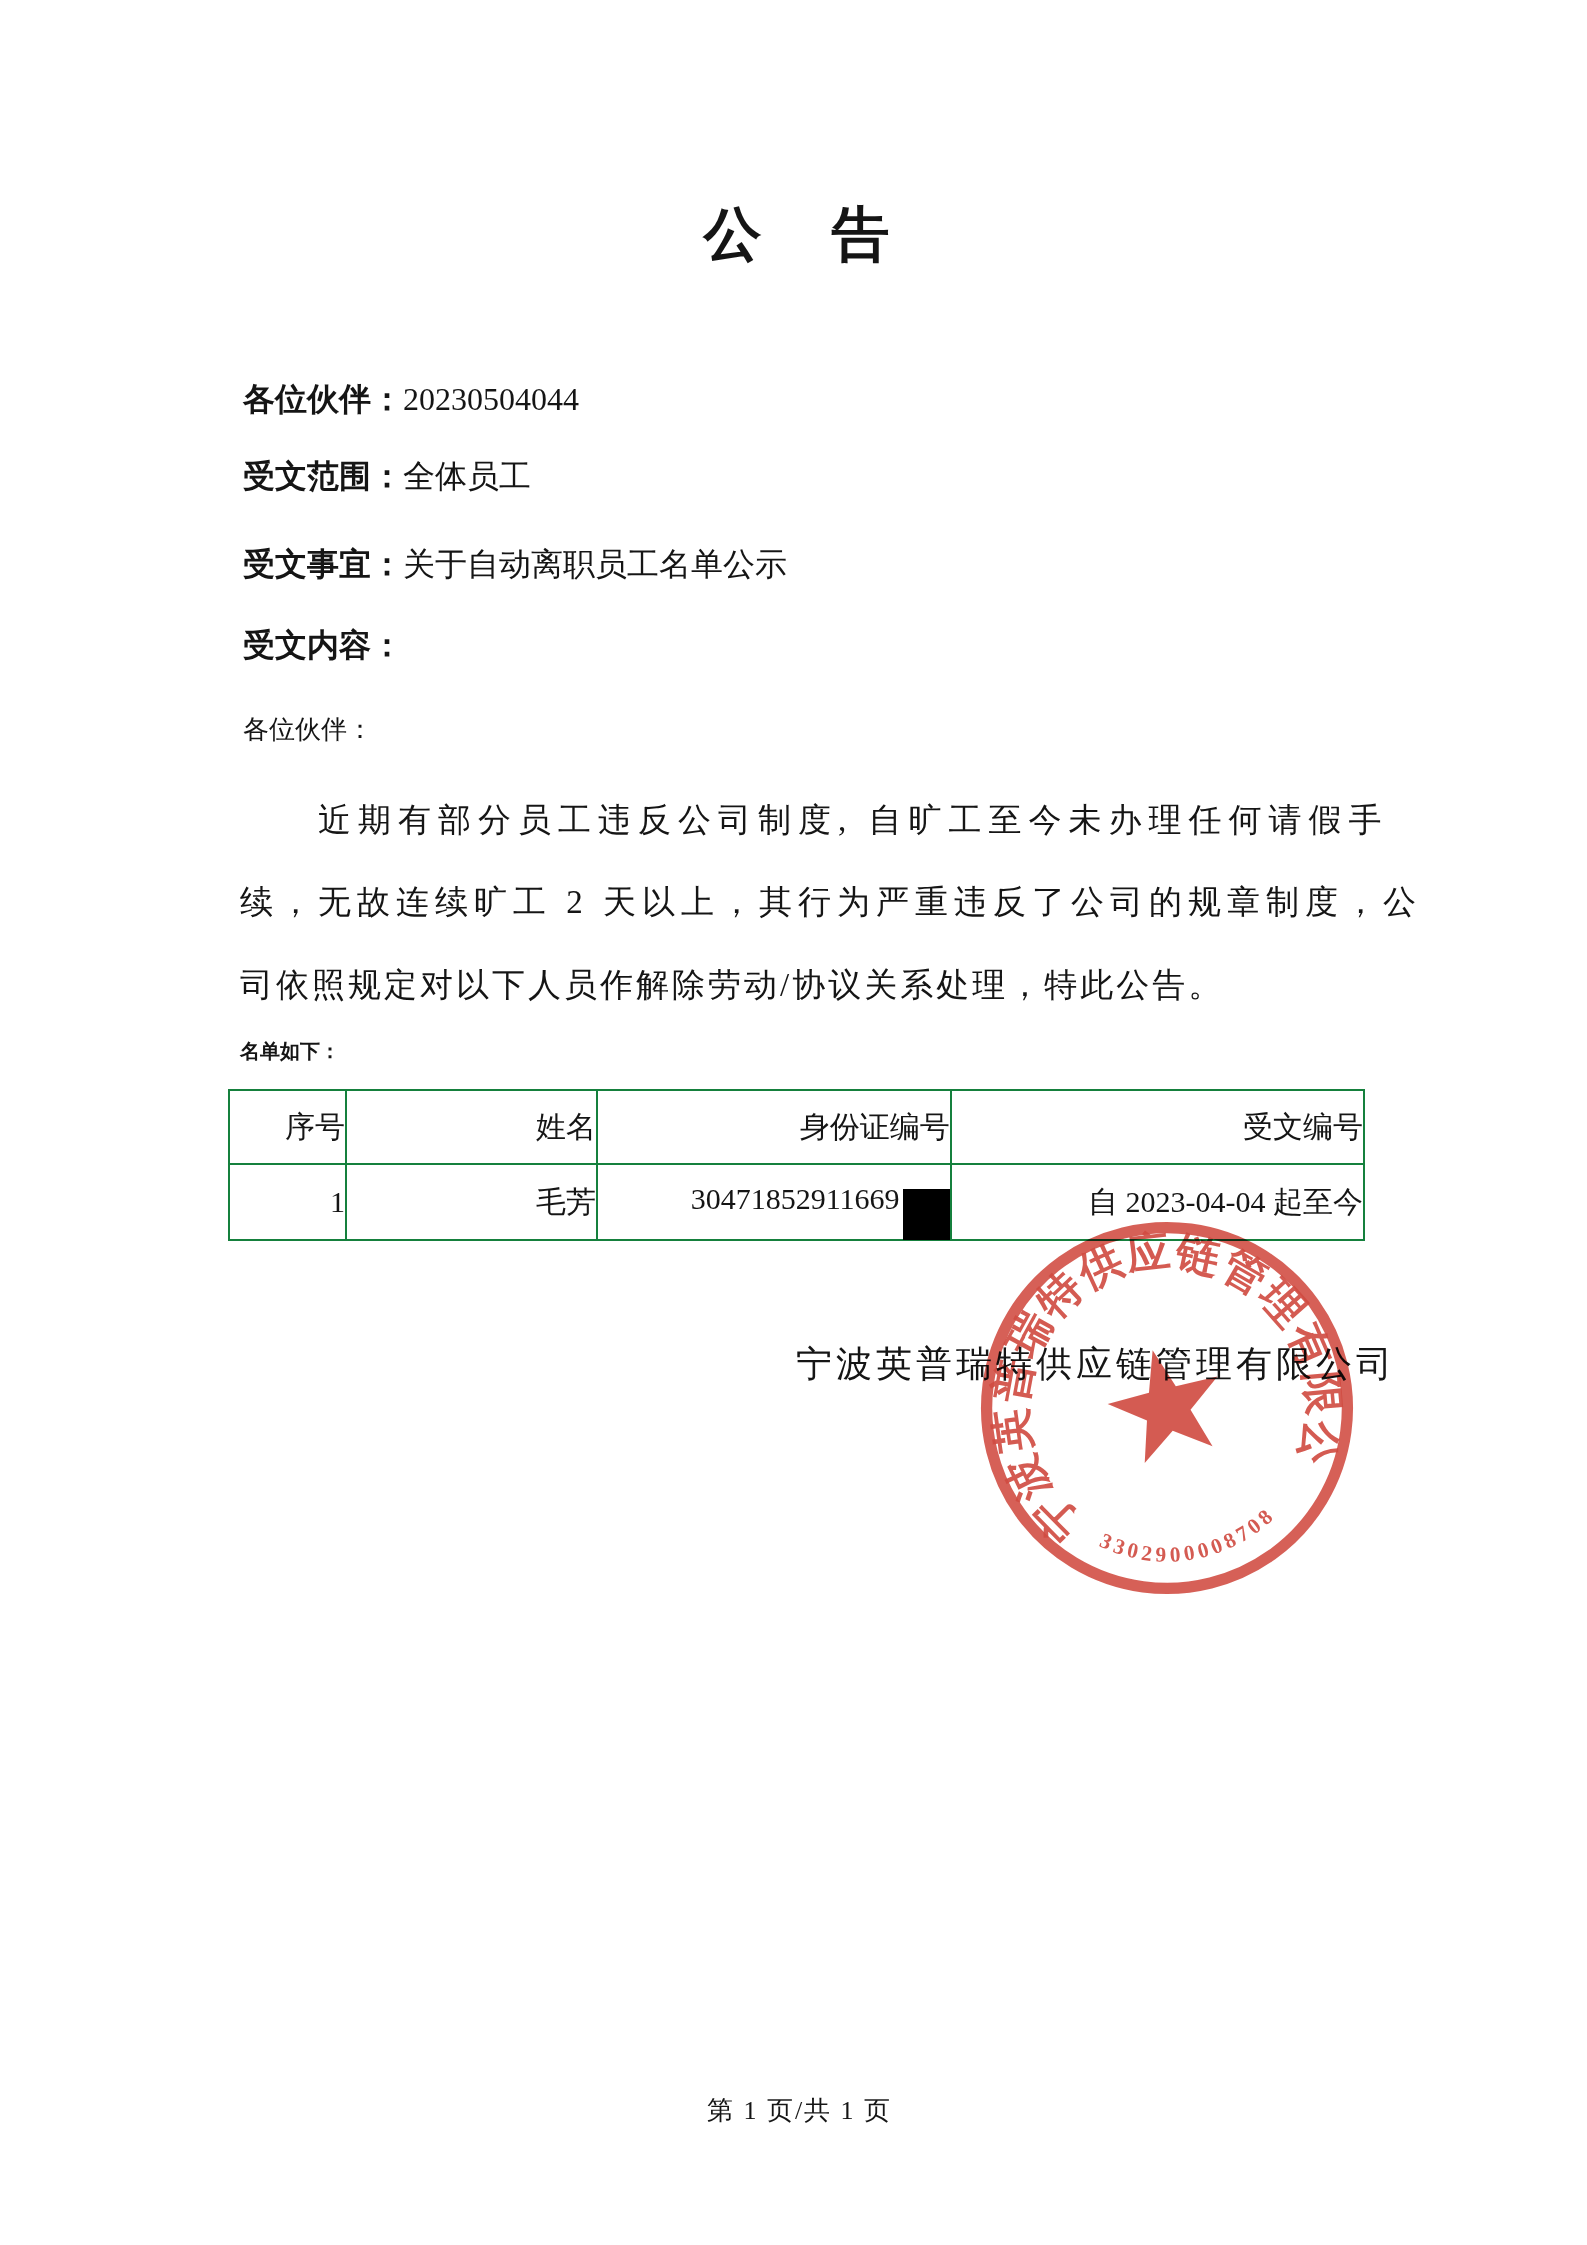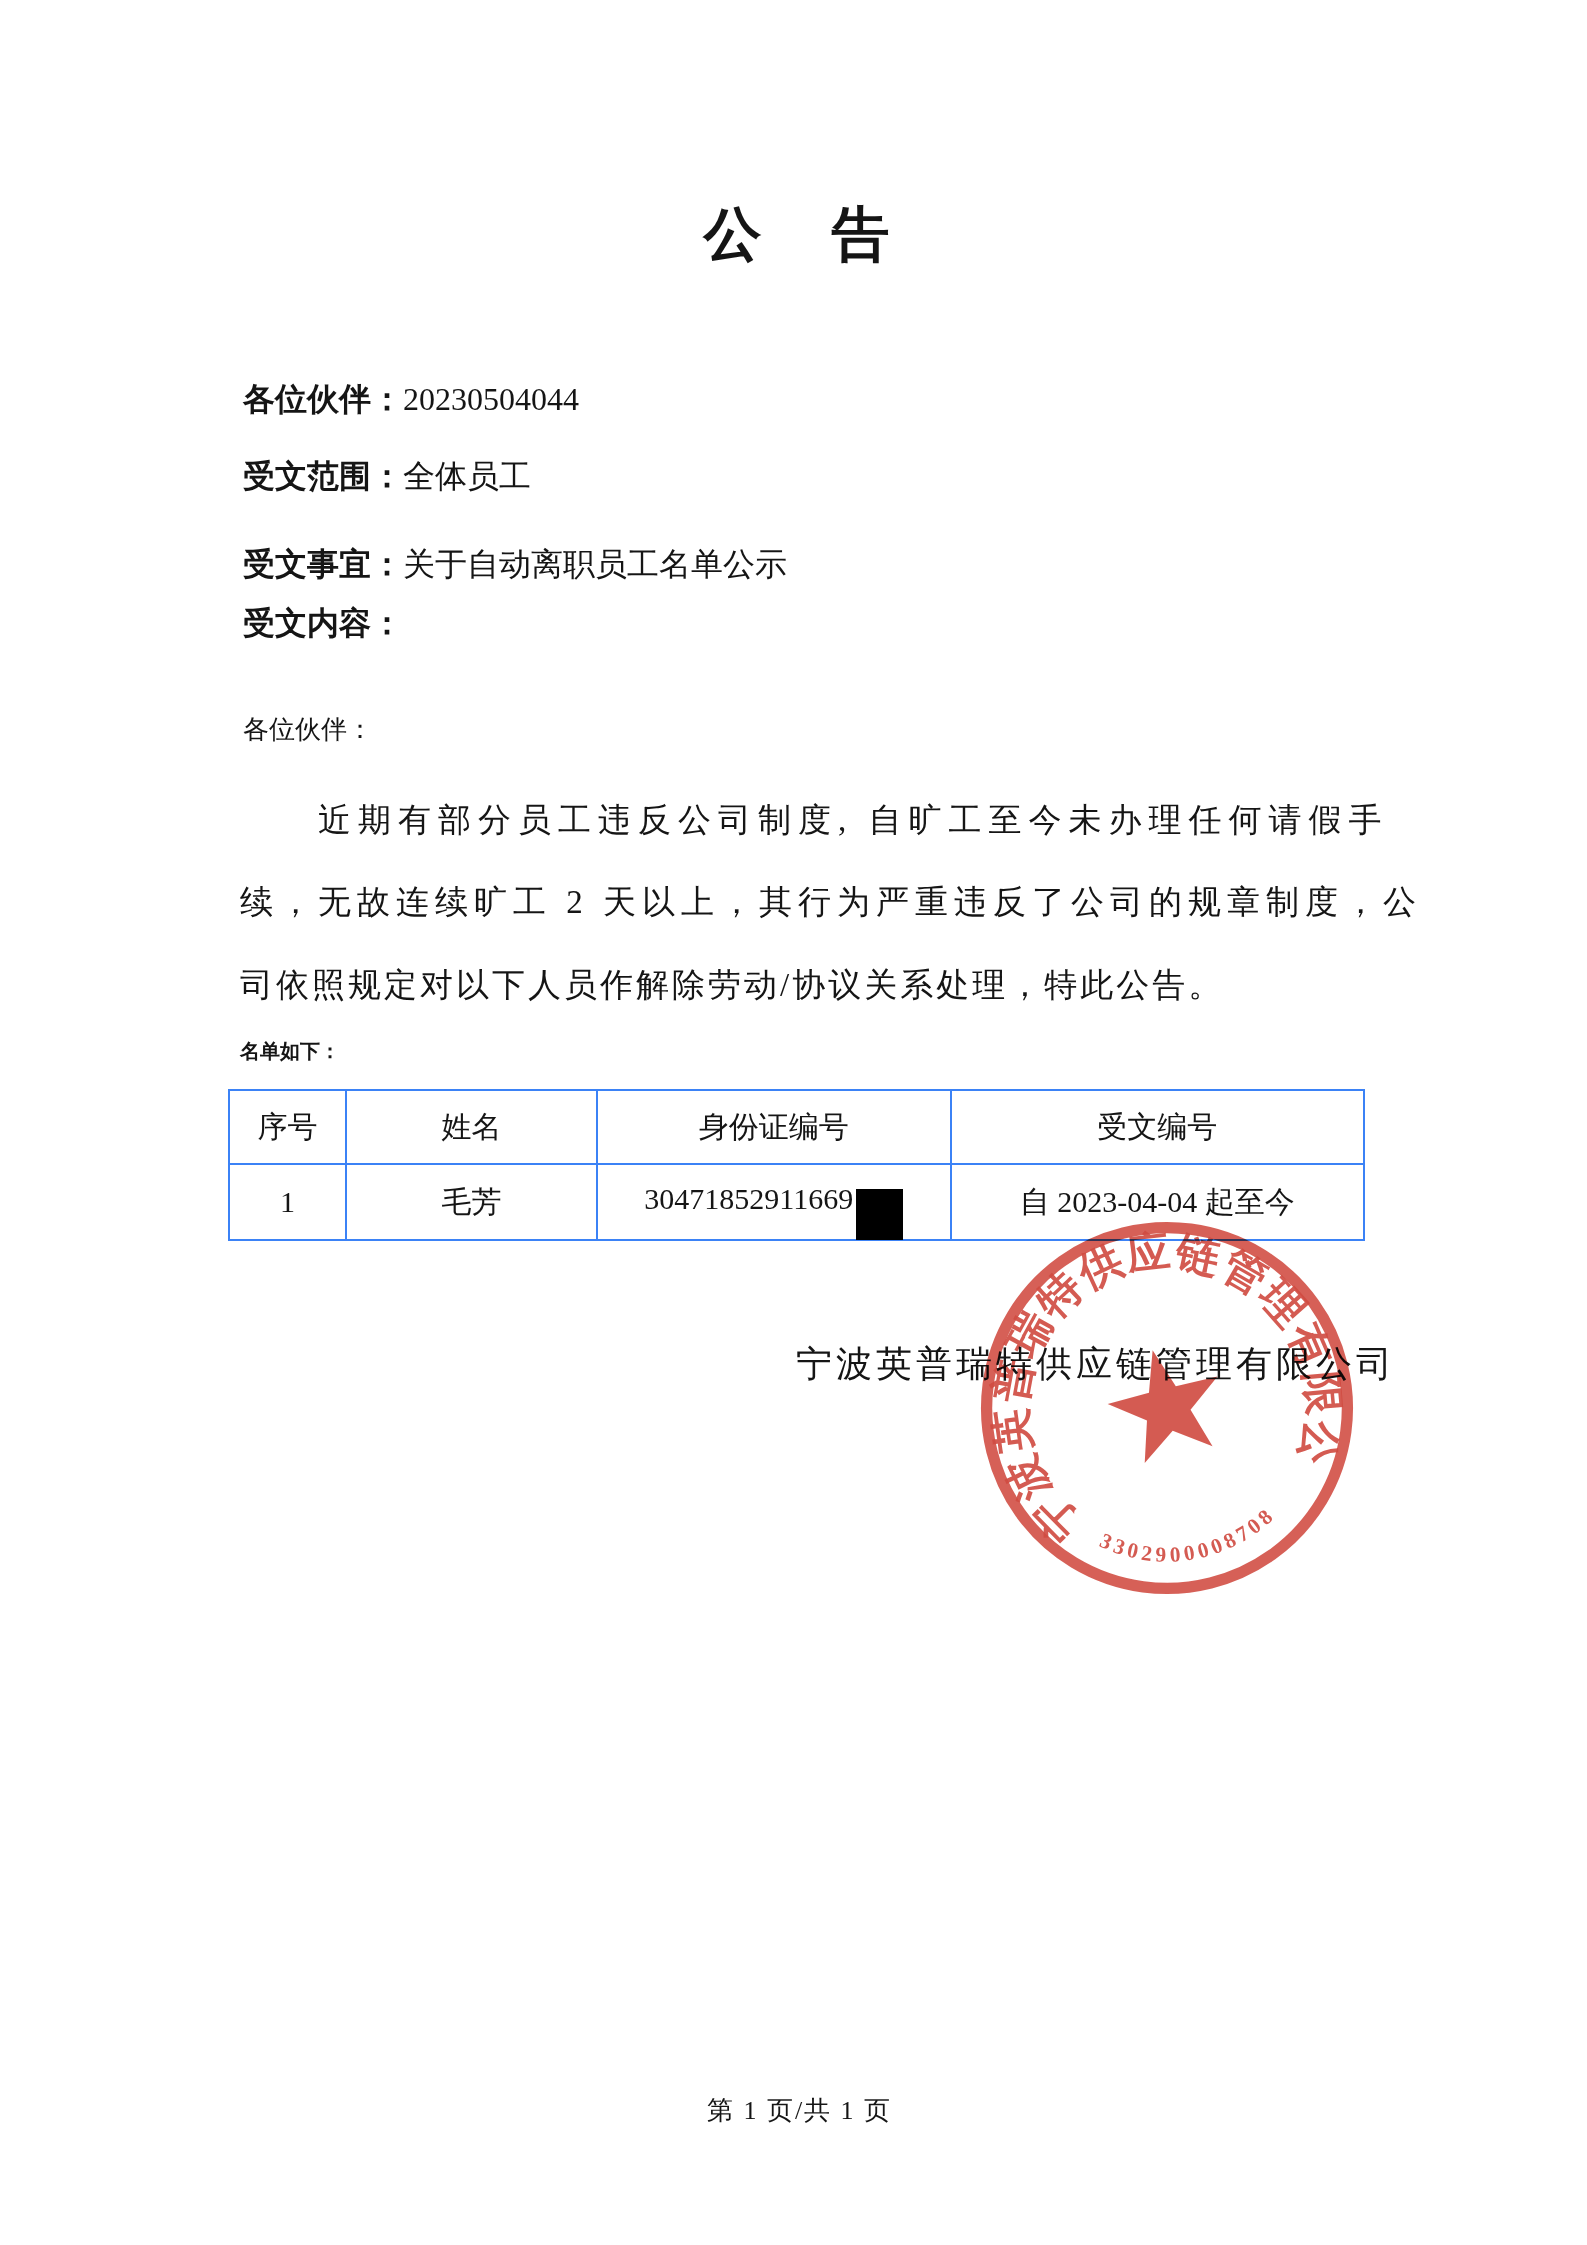--- a/index.html
+++ b/index.html
@@ -50,22 +50,22 @@
   }
   table.roster {
     position: absolute;
     left: 228px; top: 1089px;
     width: 1137px;
     border-collapse: collapse;
     table-layout: fixed;
     font-size: 30px;
   }
   table.roster td {
-    border: 2px solid #3b82f6;
-    text-align: center;
+    border: 2px solid #15803d;
+    text-align: right;
     vertical-align: middle;
     padding: 0;
   }
   table.roster tr.hdr td { height: 72px; font-weight: 400; }
   table.roster tr.row td { height: 74px; }
   .col-no  { width: 10.2%; }
   .col-nm  { width: 22.1%; }
   .col-id  { width: 31.2%; }
   .col-abs { width: 36.5%; }
   .redact-box {
@@ -114,21 +114,21 @@
 
   <div class="meta-line" style="top:378px">
     <span class="lbl">各位伙伴：</span><span class="val">20230504044</span>
   </div>
   <div class="meta-line" style="top:455px">
     <span class="lbl">受文范围：</span><span class="val">全体员工</span>
   </div>
   <div class="meta-line" style="top:543px">
     <span class="lbl">受文事宜：</span><span class="val">关于自动离职员工名单公示</span>
   </div>
-  <div class="meta-line" style="top:602px">
+  <div class="meta-line" style="top:624px">
     <span class="lbl">受文内容：</span><span class="val"></span>
   </div>
 
   <div class="salutation">各位伙伴：</div>
 
   <div class="para-line p1">近期有部分员工违反公司制度, 自旷工至今未办理任何请假手</div>
   <div class="para-line p2">续，无故连续旷工 2 天以上，其行为严重违反了公司的规章制度，公</div>
   <div class="para-line p3">司依照规定对以下人员作解除劳动/协议关系处理，特此公告。</div>
 
   <div class="list-intro">名单如下：</div>

